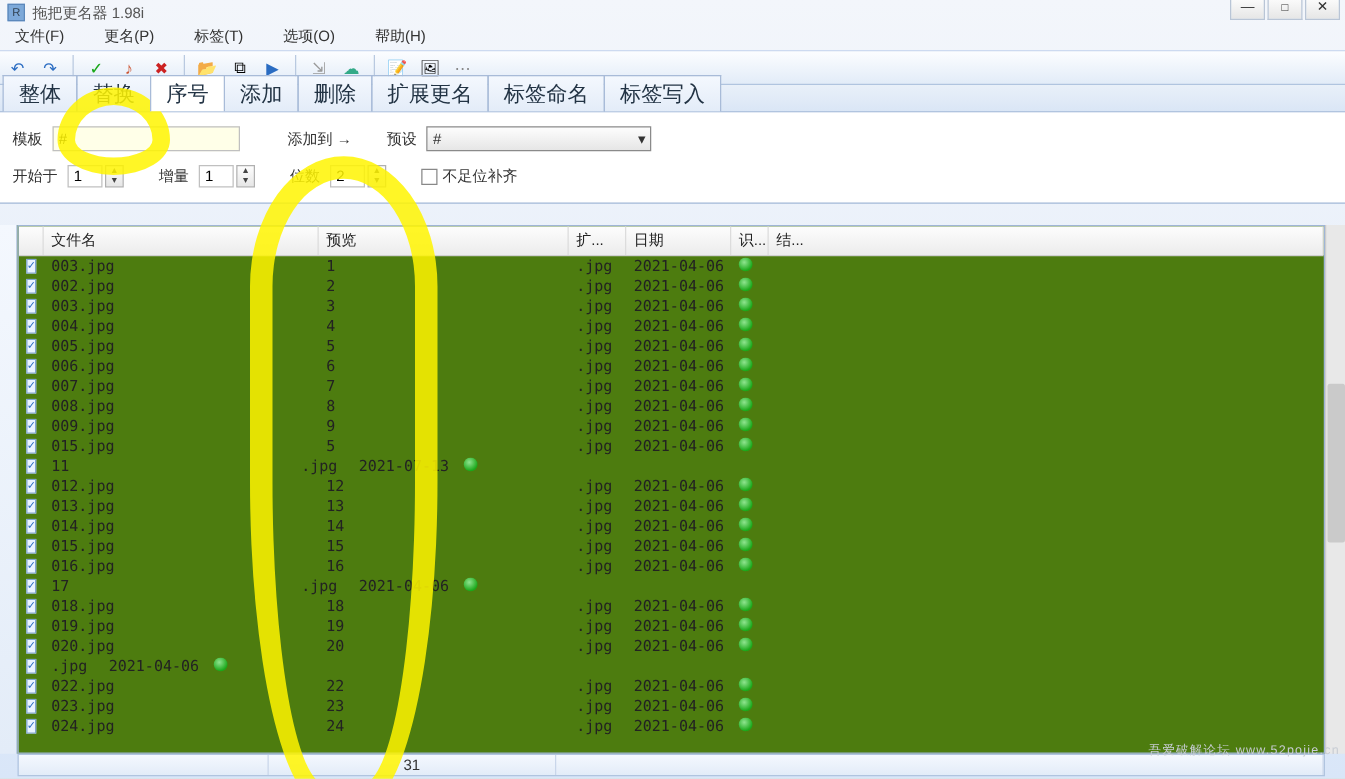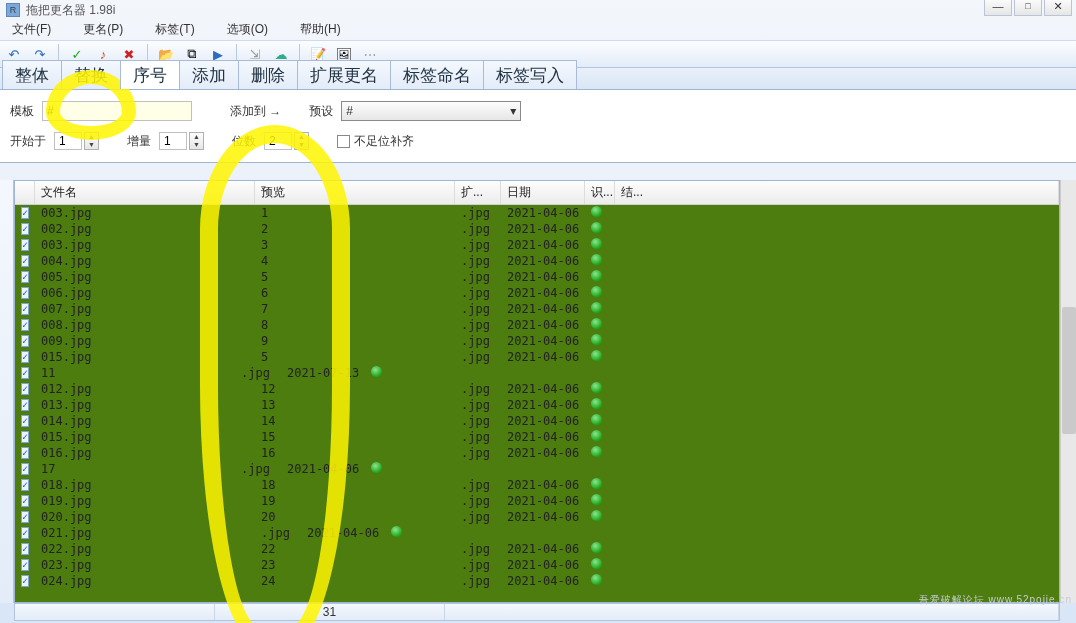--- a/index.html
+++ b/index.html
@@ -628,21 +628,20 @@
         <div class="td col-preview">20</div>
         <div class="td col-ext">.jpg</div>
         <div class="td col-date">2021-04-06</div>
         <div class="td col-rec"><span class="greendot"></span></div>
         <div class="td col-res"></div>
       </div>
       <div class="tr">
         <div class="td col-check">
           <span class="ck">✓</span>
         </div>
-        <div class="td col-name">021.jpg</div>
         <div class="td col-ext">.jpg</div>
         <div class="td col-date">2021-04-06</div>
         <div class="td col-rec"><span class="greendot"></span></div>
         <div class="td col-res"></div>
       </div>
       <div class="tr">
         <div class="td col-check">
           <span class="ck">✓</span>
         </div>
         <div class="td col-name">022.jpg</div>

